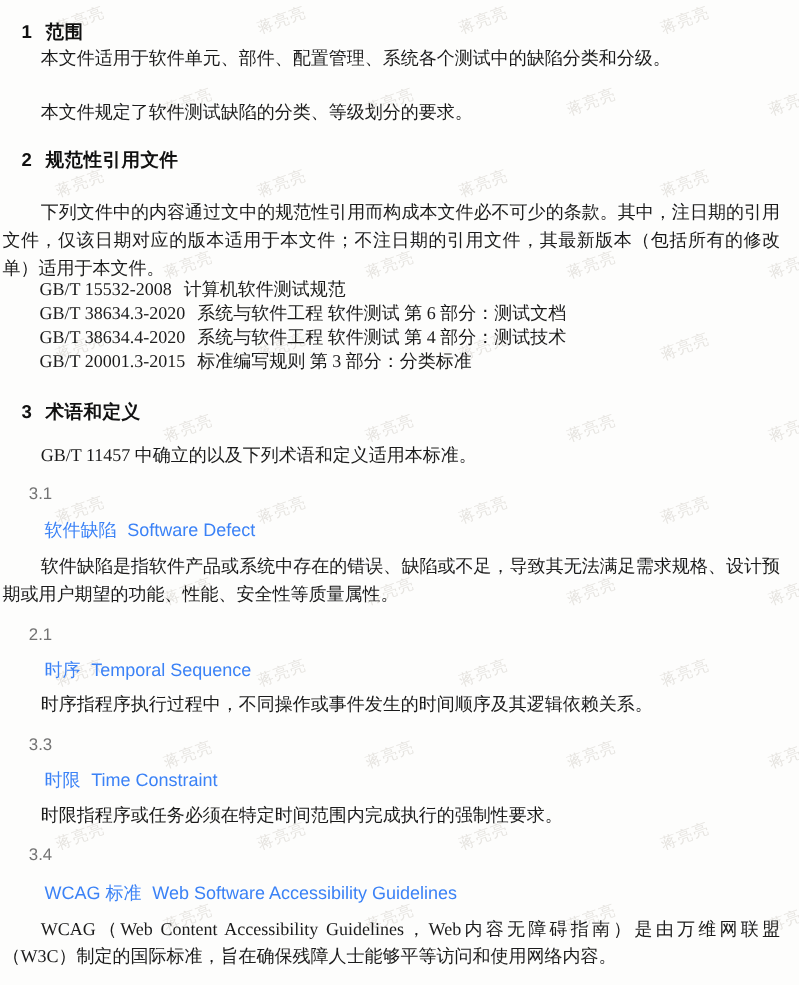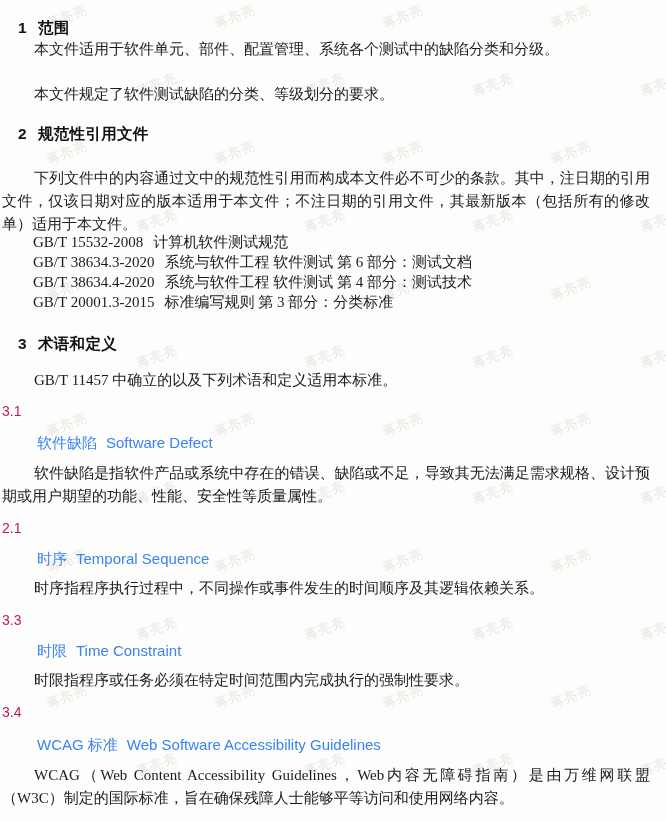--- a/index.html
+++ b/index.html
@@ -43,22 +43,22 @@
     font-size:15px;
     line-height:20px;
     margin-left:33px;
     white-space:nowrap;
   }
   .ref .rid{margin-right:10px;}
   .subnum{
     font-family:"Liberation Sans", sans-serif;
     font-size:14px;
     line-height:18px;
-    margin-left:2px;
-    color:#be185d;
+    margin-left:24px;
+    color:#737373;
   }
   .term{
     font-family:"Liberation Sans", sans-serif;
     font-size:15px;
     line-height:19px;
     margin-left:37px;
     font-weight:500;
     color:#3b82f6;
   }
   .term .en{margin-left:9px;}

